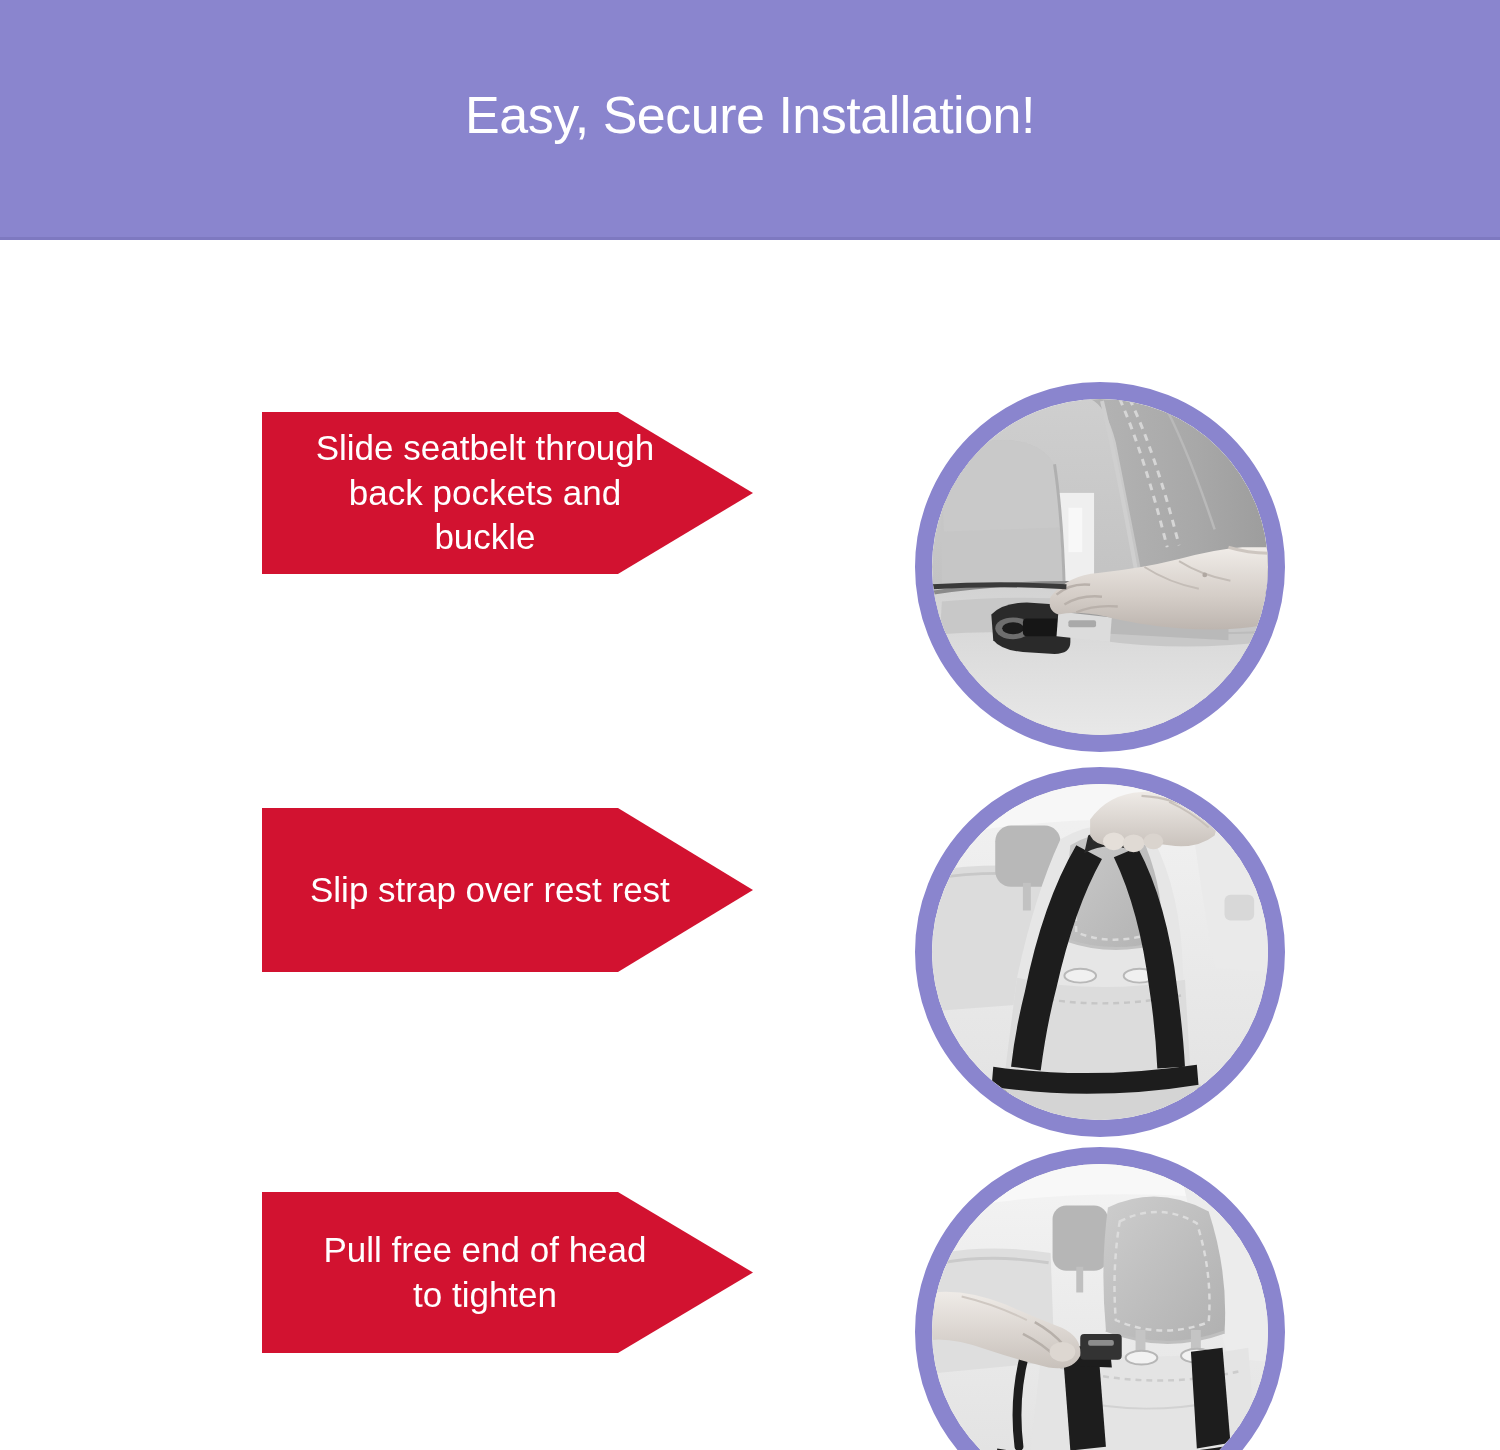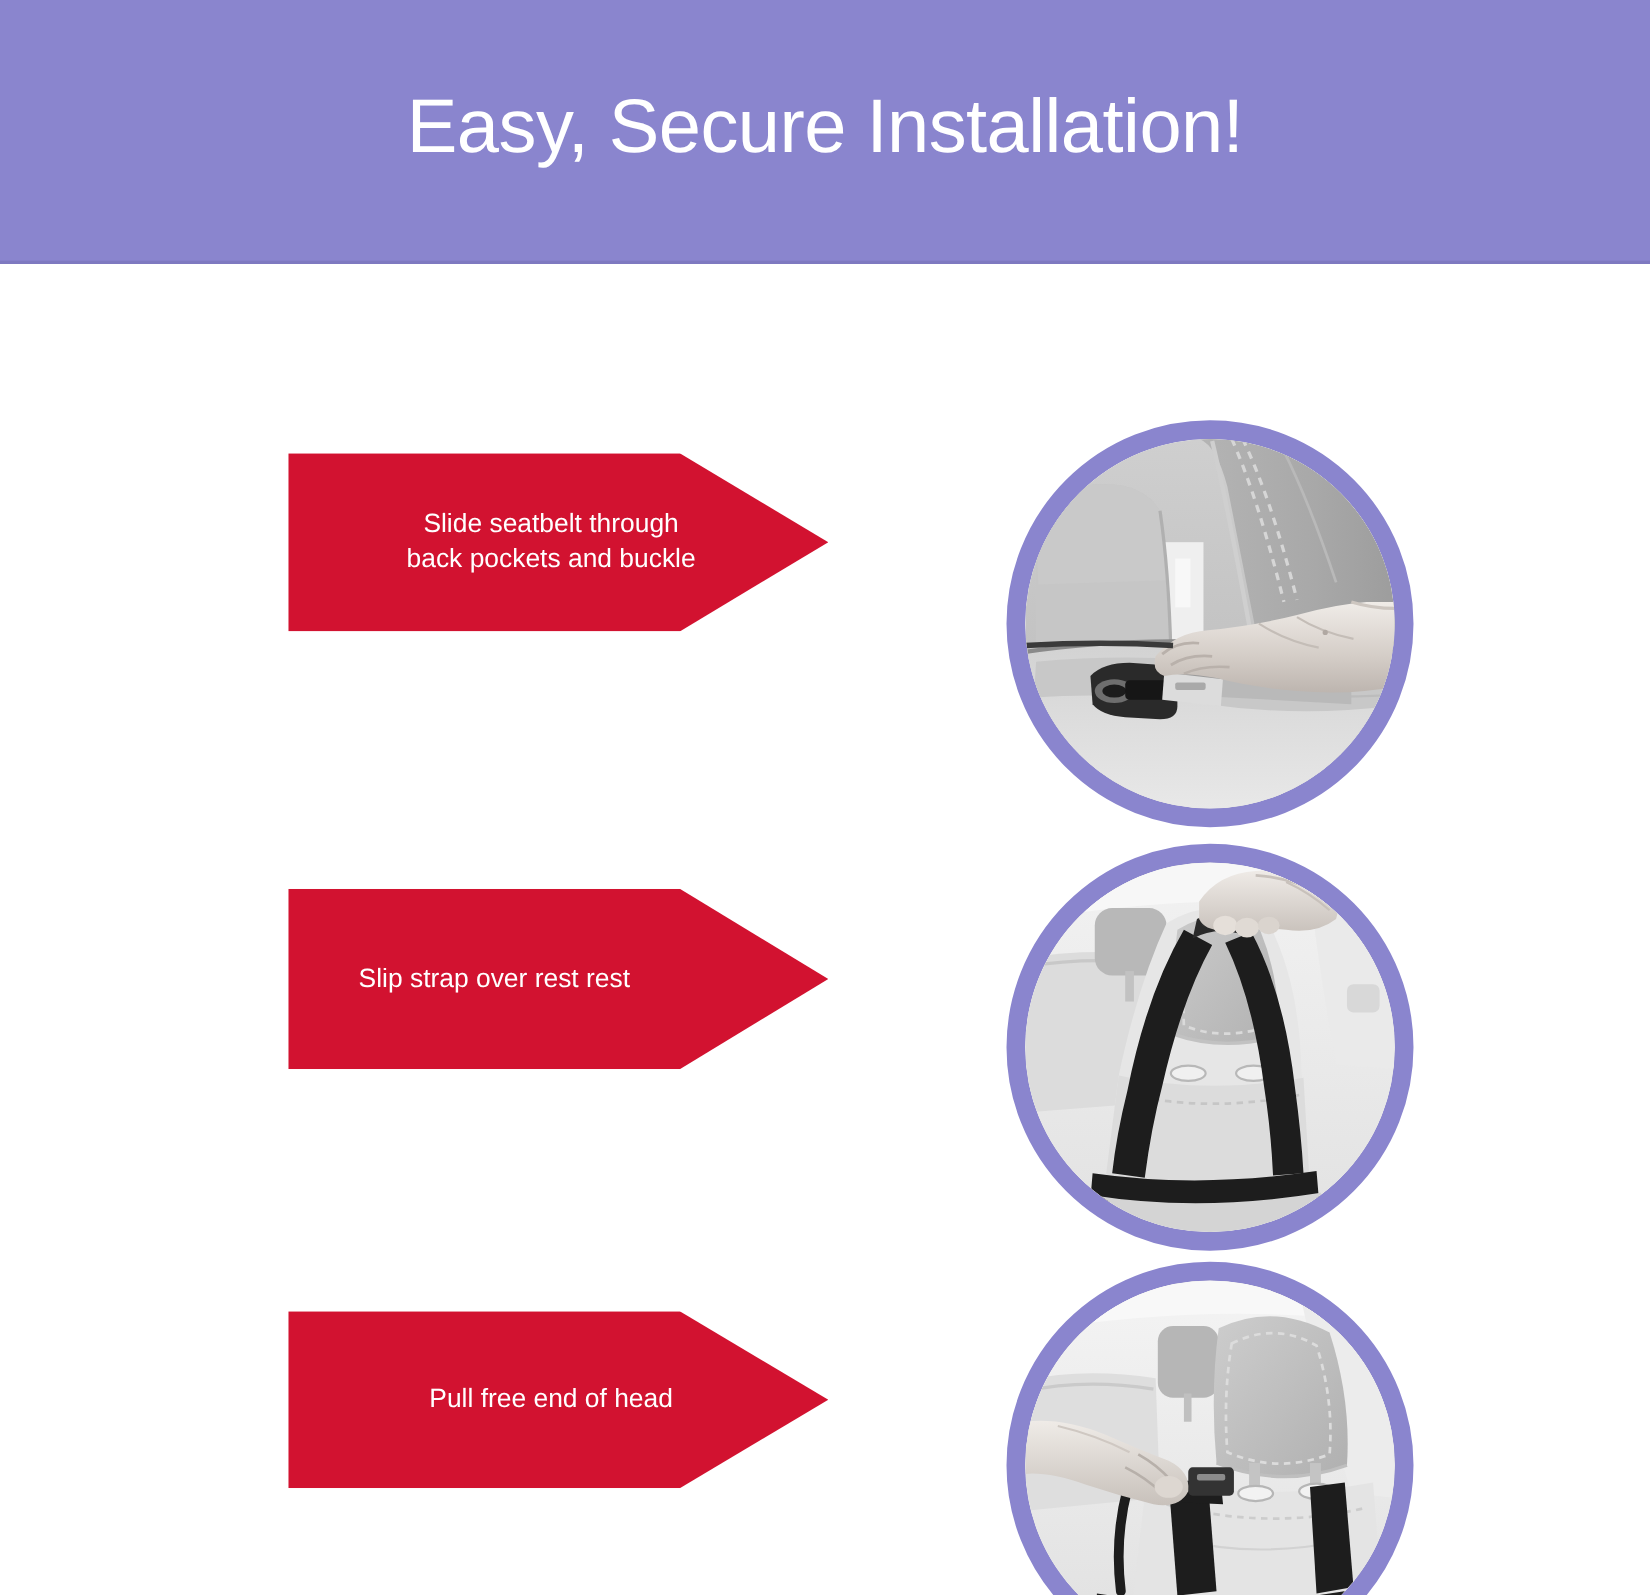--- a/index.html
+++ b/index.html
@@ -24,21 +24,21 @@
     height: 240px;
     background: #8A85CE;
     border-bottom: 3px solid #7e79c0;
     box-sizing: border-box;
     display: flex;
     align-items: center;
     justify-content: center;
   }
   .header-title {
     color: #ffffff;
-    font-size: 69px;
+    font-size: 52px;
     font-weight: 400;
     letter-spacing: -0.5px;
     line-height: 1;
     white-space: nowrap;
     transform: translateY(-4px);
   }
 
   
   .steps-area {
     position: absolute;
@@ -72,25 +72,24 @@
   }
   .r0 .arrow-callout { top: 109px; height: 162px; }
   .r1 .arrow-callout { top: 120px; height: 164px; }
   .r2 .arrow-callout { top: 119px; height: 161px; }
 
   .arrow-text {
     width: 420px;
     padding-left: 48px;
     padding-right: 10px;
     box-sizing: border-box;
-    font-size: 24px;
+    font-size: 35px;
     line-height: 1.28;
     font-weight: 400;
     color: #ffffff;
-    margin-left: 16px;
   }
   .arrow-text.center { text-align: center; padding-left: 36px; }
   .arrow-text.left   { text-align: left; }
 
   
   .photo-circle {
     position: absolute;
     left: 915px;
     width: 370px;
     height: 370px;
@@ -279,20 +278,21 @@
         </svg>
       </div>
     </div>
   </div>
 
   <div class="step-row r2">
 
     <div class="arrow-callout">
       <div class="arrow-text center">
         <div>Pull free end of head</div>
+        <div>to tighten</div>
       </div>
     </div>
 
     <div class="photo-circle">
       <div class="photo-inner">
         <svg class="photo-svg" viewBox="0 0 340 340" preserveAspectRatio="xMidYMid slice" aria-hidden="true">
           <defs>
             <linearGradient id="s3bg" x1="0" y1="0" x2="0" y2="1">
               <stop offset="0%" stop-color="#f4f4f4"></stop>
               <stop offset="100%" stop-color="#e0e0e0"></stop>

